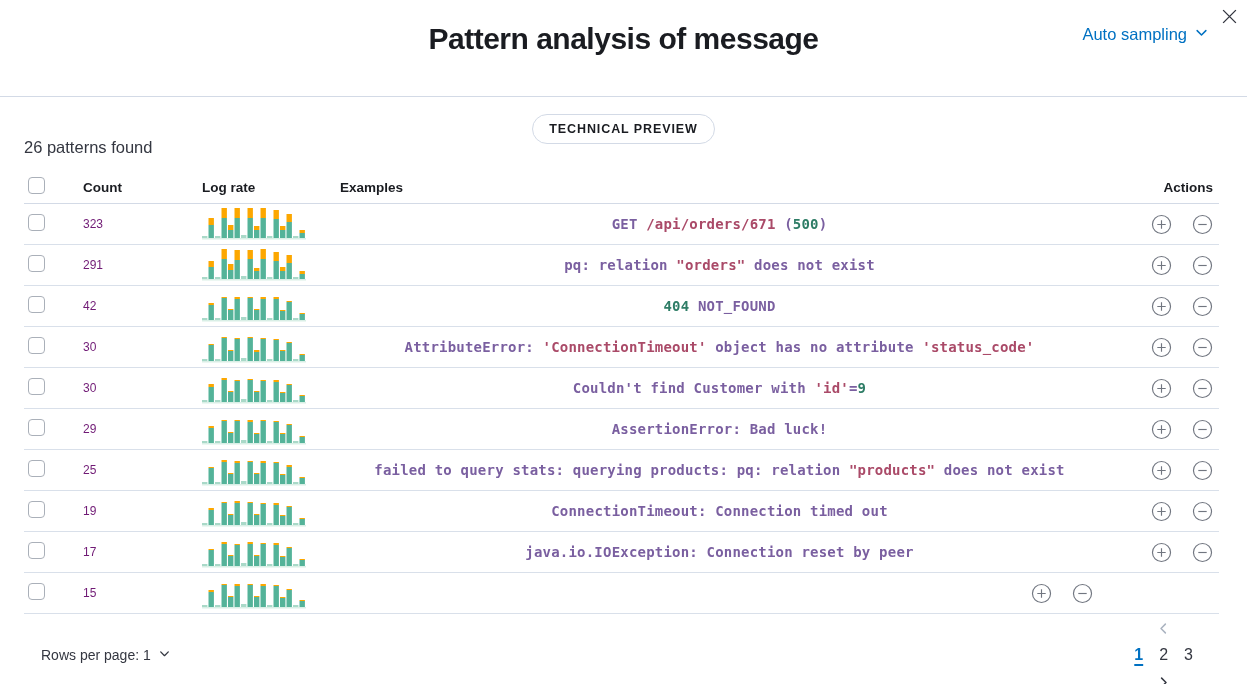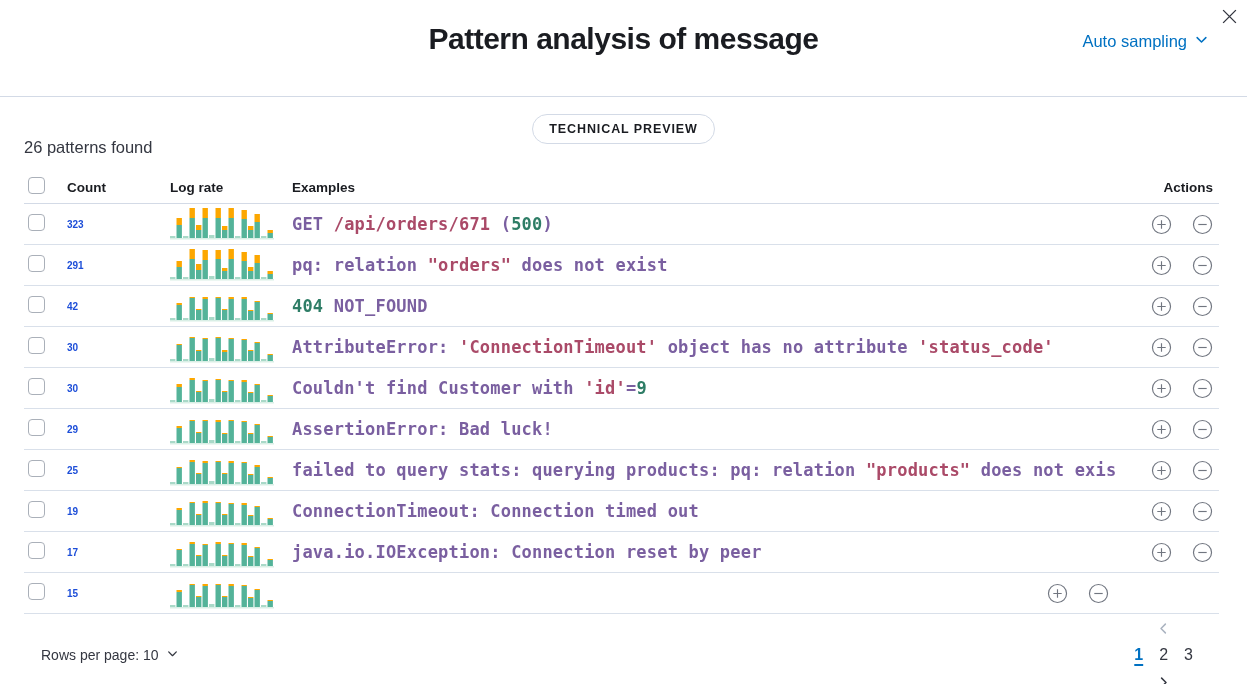--- a/index.html
+++ b/index.html
@@ -9,46 +9,46 @@
   .flyout { width:1247px; height:684px; position:relative; background:#fff; }
 
   
   .flyout-header { height:97px; border-bottom:1px solid #d3dae6; position:relative; }
   .title-row { display:flex; align-items:center; gap:14px; padding:22px 24px 0 24px;flex-direction:column; }
   .page-title { font-size:30px; font-weight:700; color:#1a1c21; letter-spacing:-0.5px; }
   .tech-badge { border:1px solid #d3dae6; border-radius:20px; padding:7px 16px;
     font-size:12.5px; font-weight:700; letter-spacing:0.9px; color:#1a1c21; white-space:nowrap;margin-top:44px; }
   .close-btn { position:absolute; top:3px; right:5px; width:26px; height:26px;
     display:flex; align-items:center; justify-content:center; cursor:pointer; }
-  .sampling-btn { position:absolute; top:32px; right:38px; display:flex; align-items:center; gap:7px;
+  .sampling-btn { position:absolute; top:25px; right:38px; display:flex; align-items:center; gap:7px;
     font-size:16.5px; cursor:pointer; }
   .sampling-label { color:var(--accent); }
 
   
   .content { padding:0 28px 0 24px; }
   .summary { margin-top:41px; font-size:16.5px; color:#343741; }
 
   .ptable { margin-top:14px; }
   .trow { display:grid; grid-template-columns:43px 103px 122px 1fr 104px;
-    align-items:center; border-bottom:1px solid #d9e0ea; }
+    align-items:center; border-bottom:1px solid #d9e0ea;gap:16px; }
   .thead-row { height:33px; border-bottom:1px solid #d3dae6; }
   .thead-row .th { font-size:13.5px; font-weight:700; color:#1a1c21; }
   .data-row { height:41px; }
   .th-actions, .cell-actions { text-align:right; padding-right:6px; }
   .cell-actions { display:flex; justify-content:flex-end; gap:20px; align-items:center; padding-right:6px; }
 
   .checkbox { width:17px; height:17px; border:1px solid #aab0b9; border-radius:4px;
     background:#fff; display:inline-block; margin-left:4px; cursor:pointer; }
 
-  .count-cell { font-size:10px; color:#1d4ed8;font-weight:bold; }
+  .count-cell { font-size:12px; color:#701a75; }
 
   .chart-cell svg { display:block; }
 
   .example-cell { font-family:"DejaVu Sans Mono","Liberation Mono",monospace;
-    font-size:17px; font-weight:700; letter-spacing:0.2px; white-space:nowrap; overflow:hidden; }
+    font-size:14px; font-weight:700; letter-spacing:0.2px; white-space:nowrap; overflow:hidden;text-align:center; }
   .tk-p { color:var(--tk-p); }
   .tk-s { color:var(--tk-s); }
   .tk-n { color:var(--tk-n); }
 
   .action-btn { width:21px; height:21px; cursor:pointer; display:inline-flex; }
 
   
   .tfooter { display:flex; justify-content:space-between; align-items:center;
     margin-top:21px; padding:0 18px 0 9px; height:40px; }
   .rpp { display:flex; align-items:center; gap:7px; font-size:14px; color:#343741;
@@ -603,21 +603,21 @@
                   <path d="M6 10 H14" stroke="#717680" stroke-width="1.1" fill="none"></path>
                 </svg>
               </span>
             </div>
           </div>
         </div>
     </div>
 
     <div class="tfooter">
       <div class="rpp">
-        <span>Rows per page: 10</span>
+        <span>Rows per page: 1</span>
         <span>
           <svg width="13" height="13" viewBox="0 0 24 24">
               <polyline points="5 9 12 16 19 9" fill="none" stroke="#343741" stroke-width="2.4" stroke-linecap="round" stroke-linejoin="round"></polyline>
             </svg>
         </span>
       </div>
       <div class="pagination">
         <span class="page-arrow">
           <svg width="15" height="15" viewBox="0 0 24 24">
               <polyline points="15 5 8 12 15 19" fill="none" stroke="#aab3c0" stroke-width="2.4" stroke-linecap="round" stroke-linejoin="round"></polyline>

